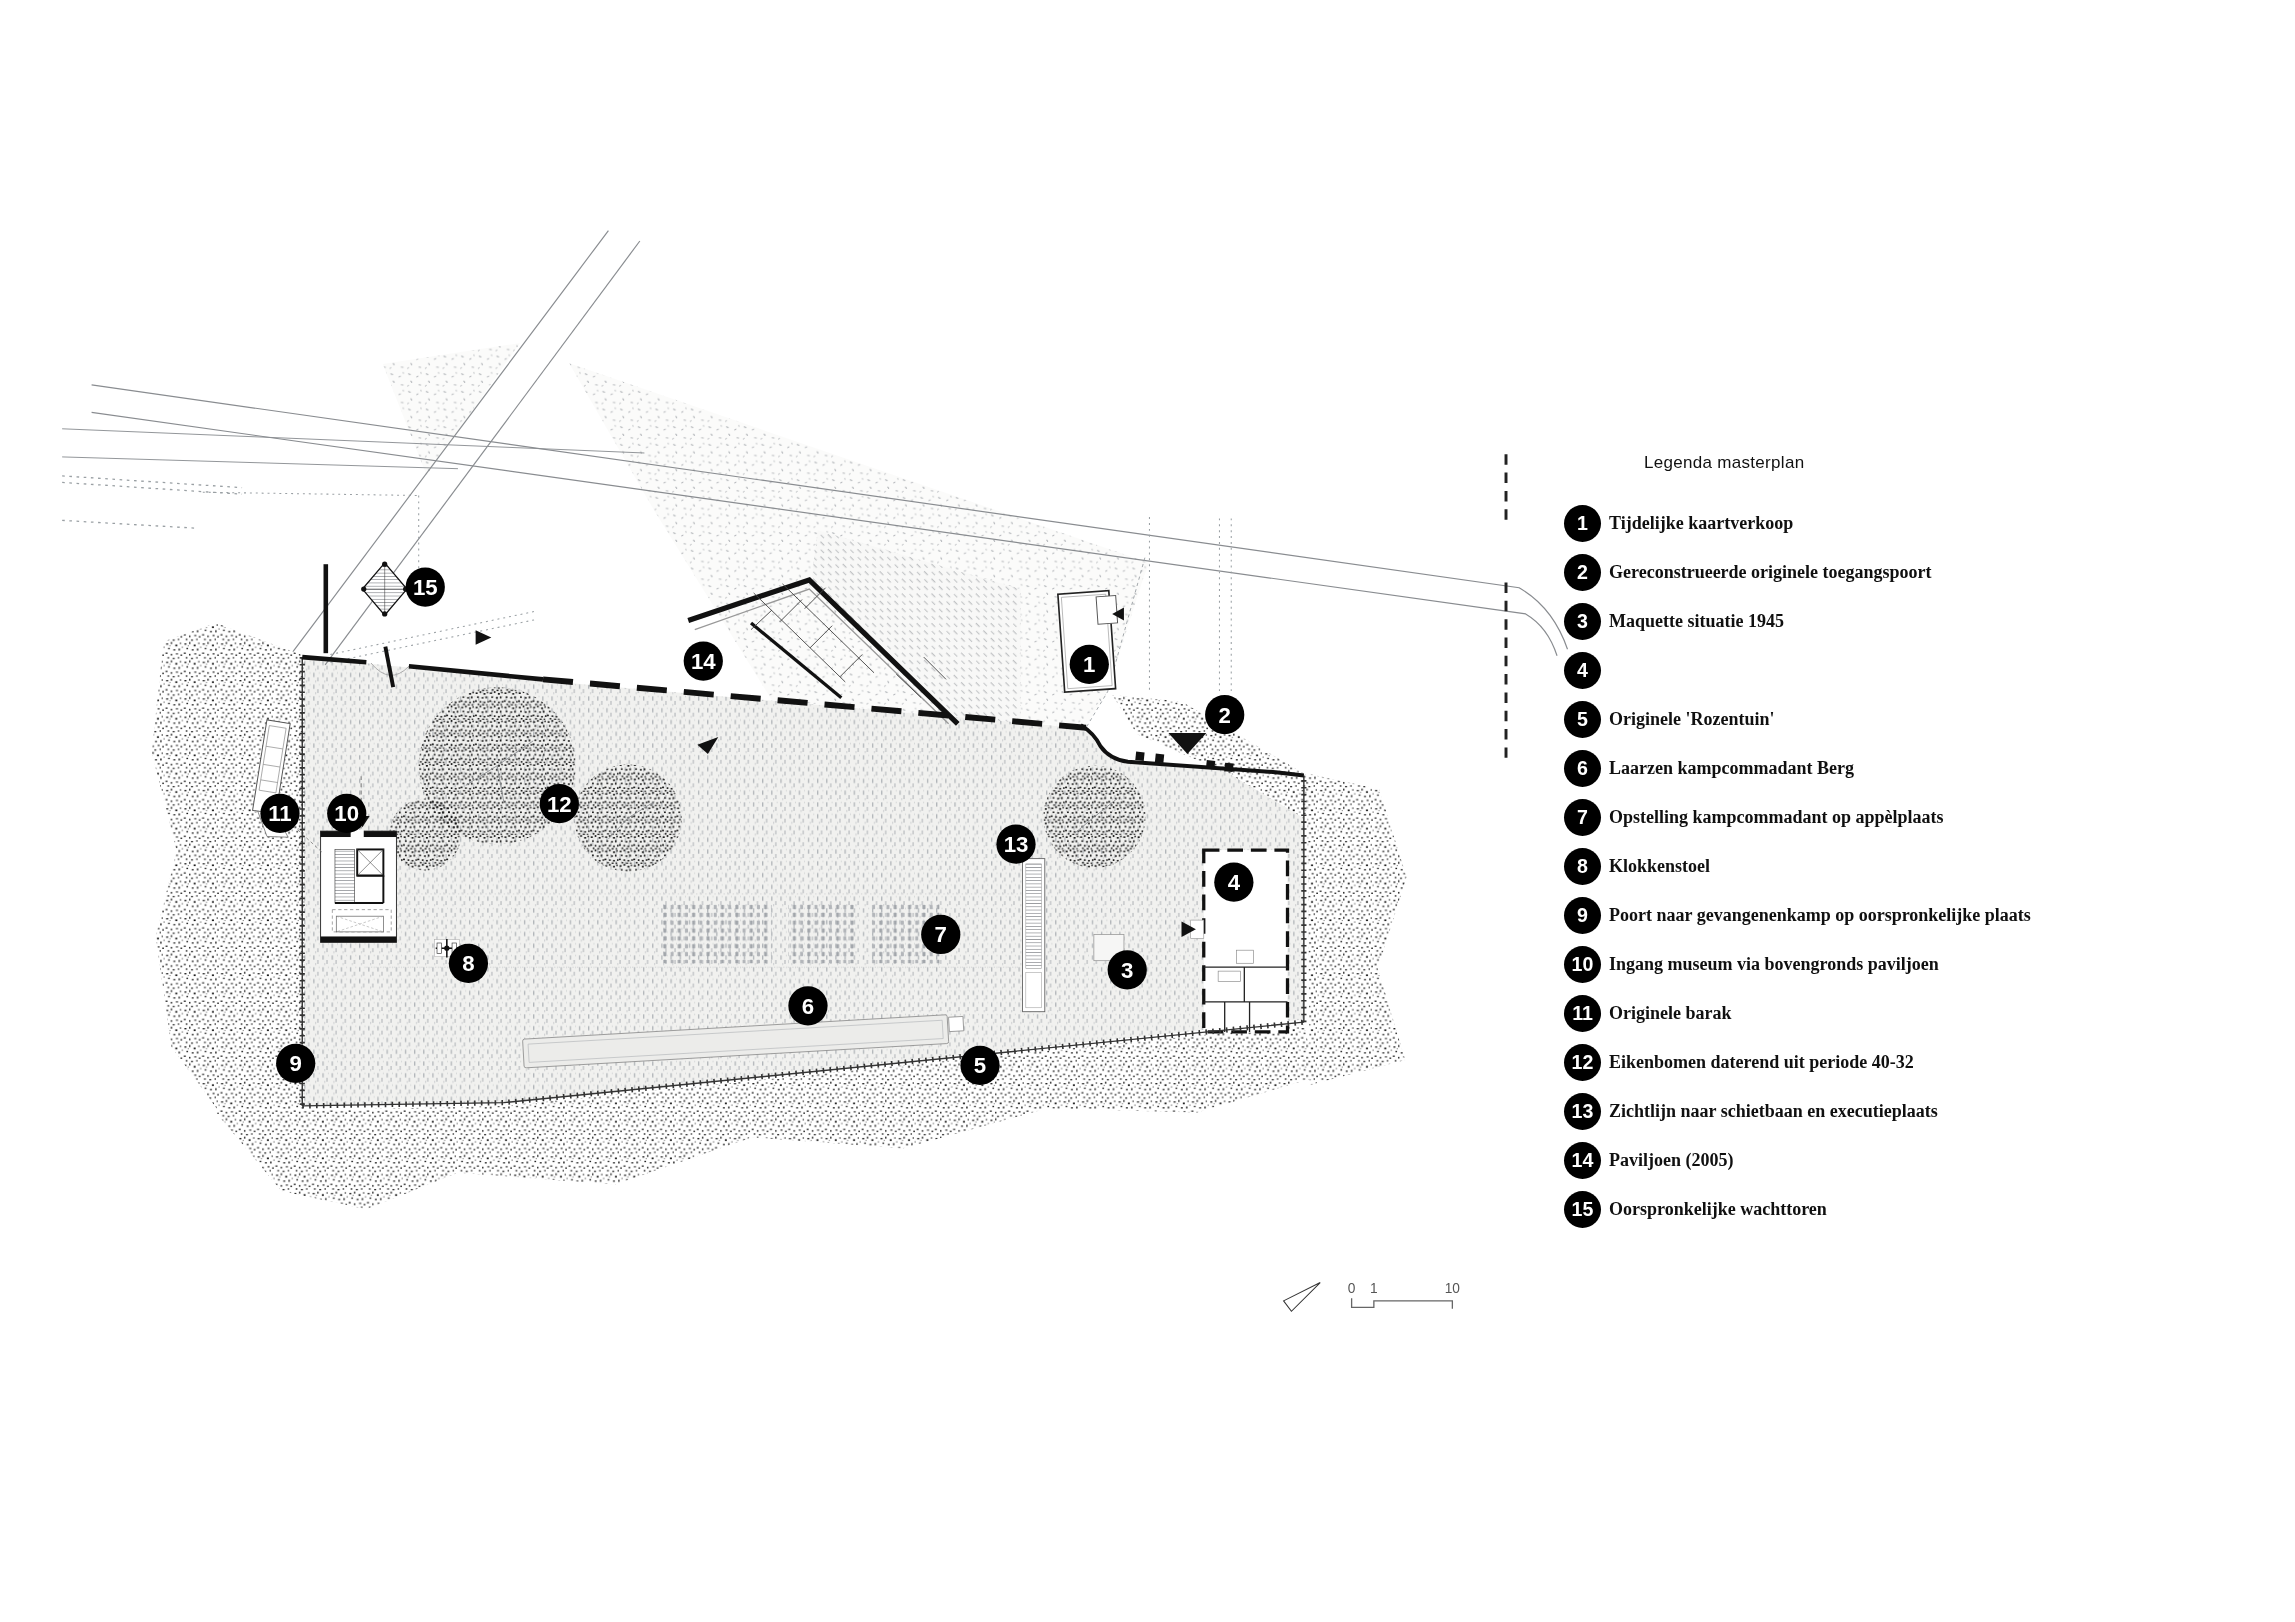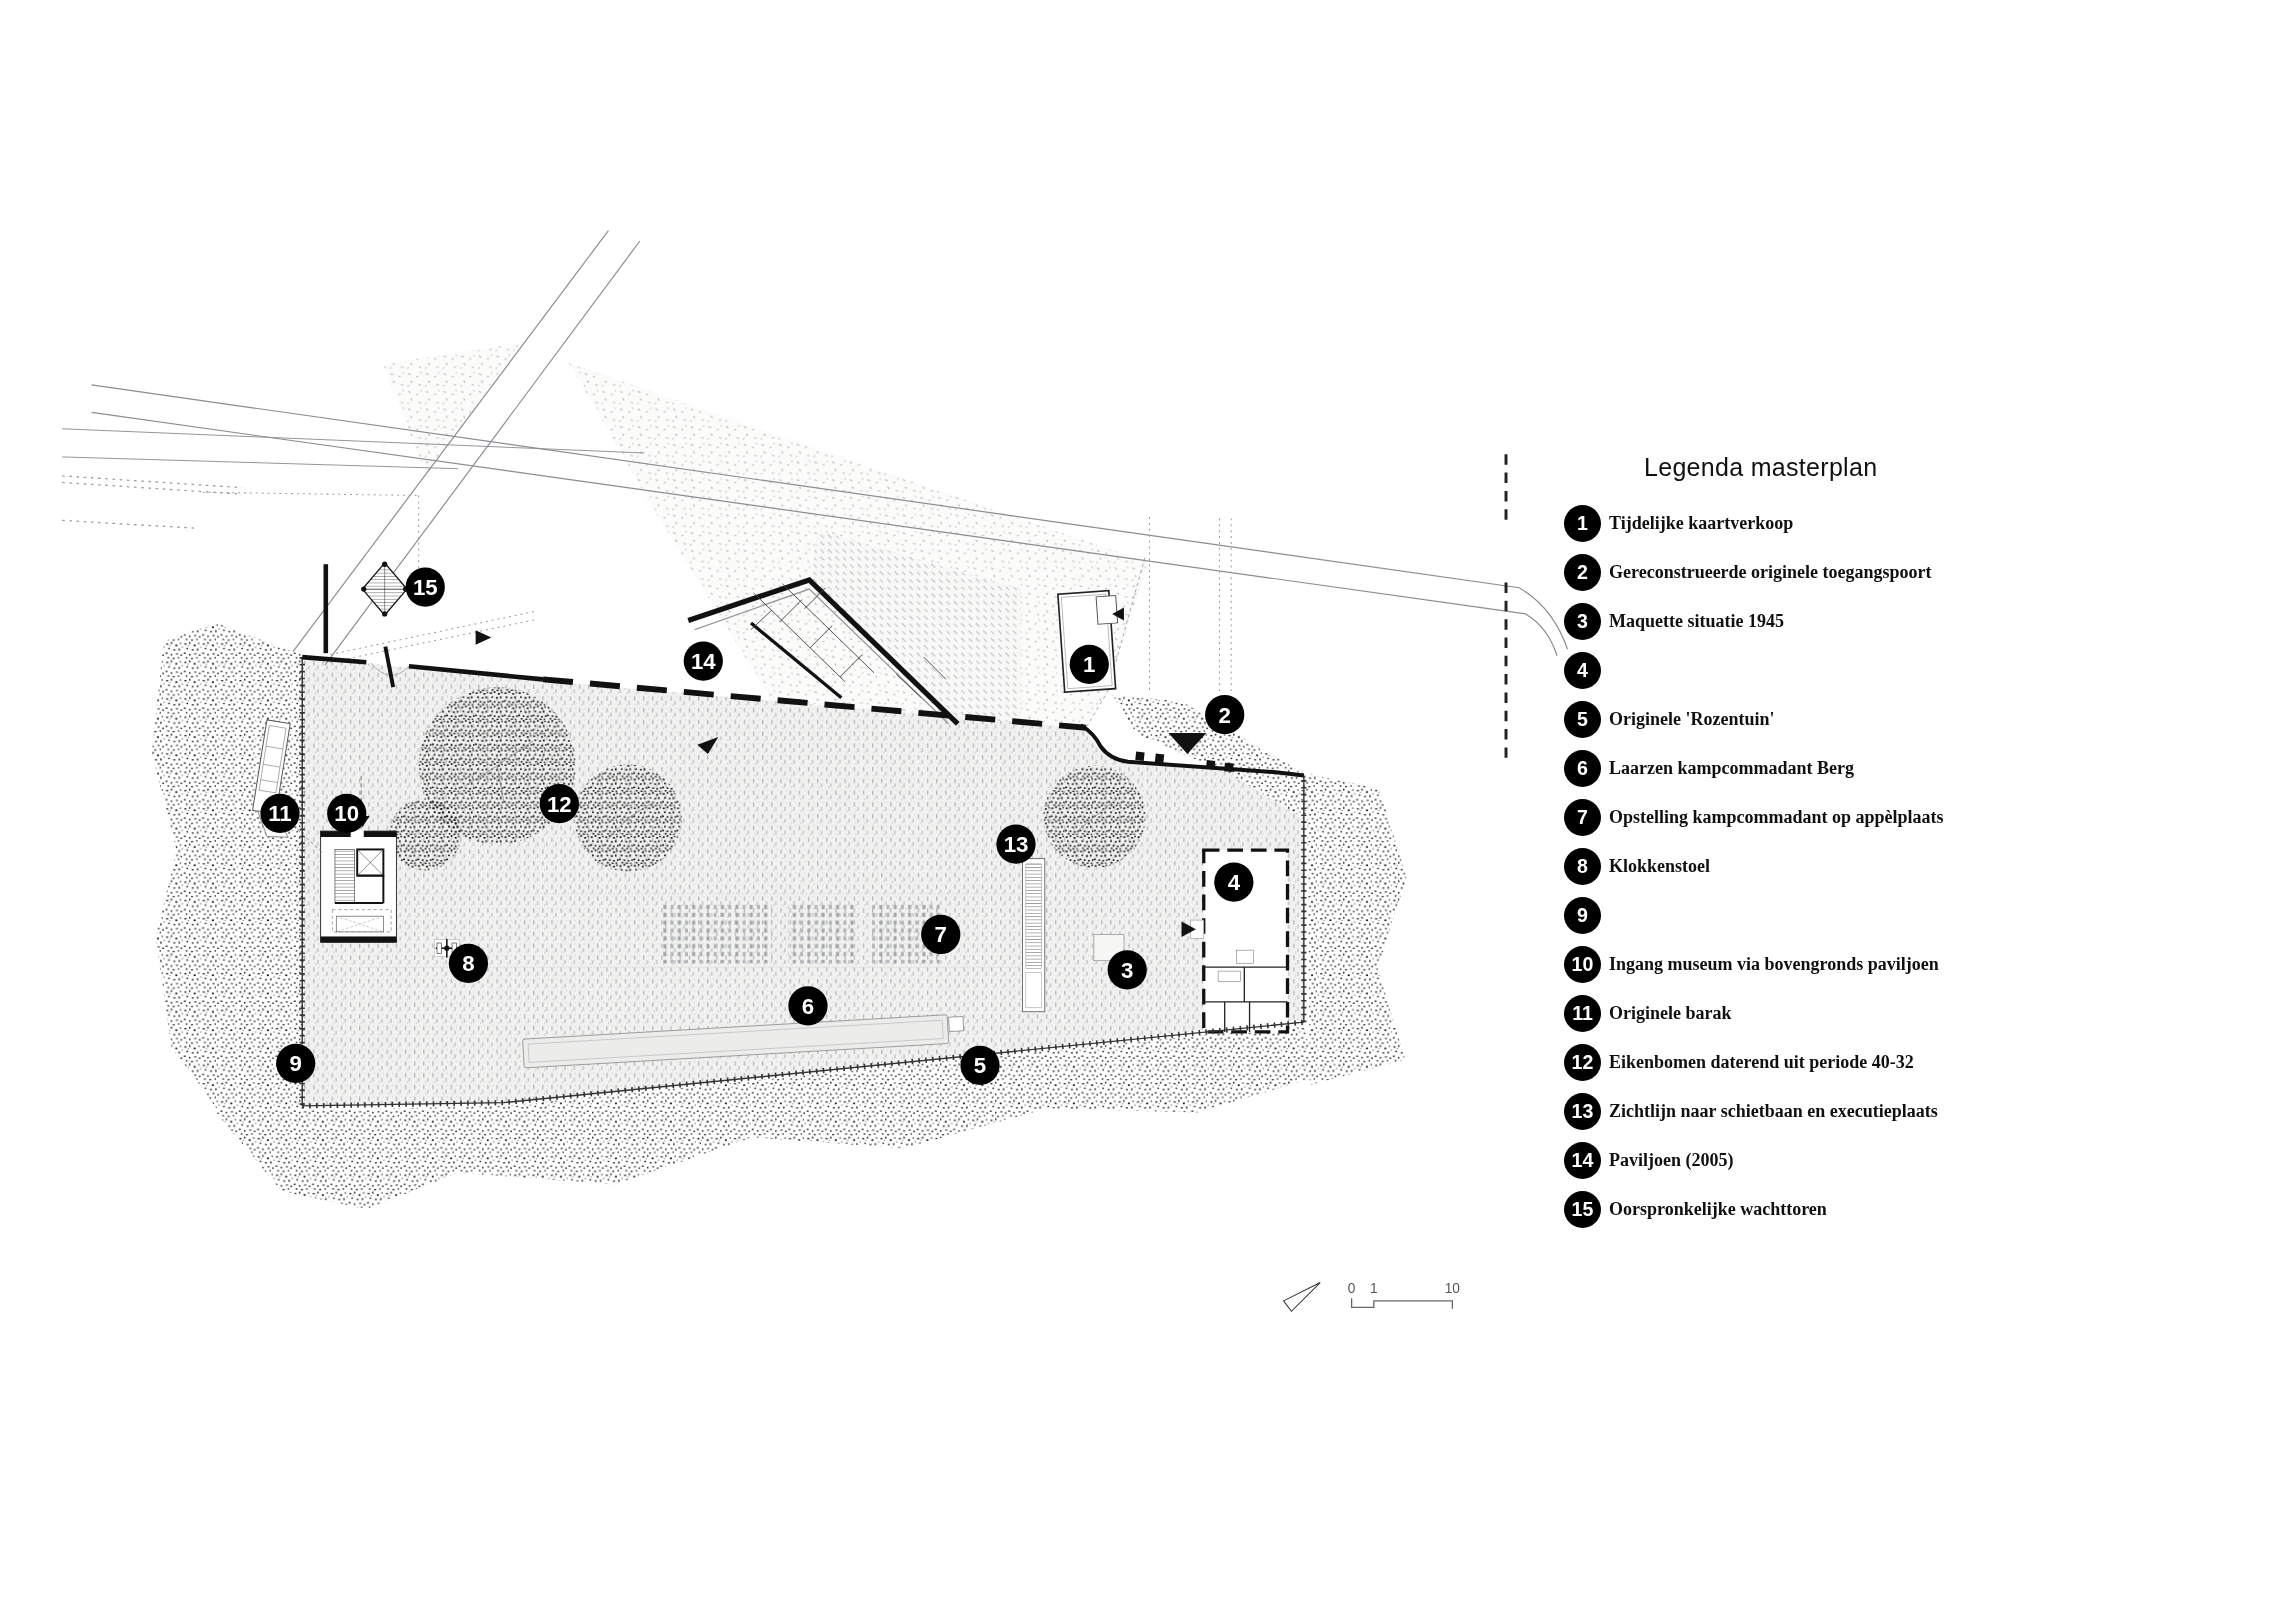--- a/index.html
+++ b/index.html
@@ -1,20 +1,20 @@
 <!DOCTYPE html>
 <html style="font-size:10.5px"><head>
 <meta charset="utf-8">
 <style>
   html,body{margin:0;padding:0;background:#ffffff;}
   body{width:2295px;height:1623px;position:relative;font-family:"Liberation Sans",sans-serif;}
   .stage{position:absolute;left:0;top:0;width:2295px;height:1623px;overflow:hidden;background:#fff;}
   svg{position:absolute;left:0;top:0;}
   .legend-title{position:absolute;left:1644px;top:453px;font-family:"Liberation Sans",sans-serif;
-    font-size:25px;color:#111;letter-spacing:0.3px;}
+    font-size:17px;color:#111;letter-spacing:0.3px;}
   .legend{position:absolute;left:1564px;top:499px;width:726px;}
   .lrow{height:49px;display:flex;align-items:center;}
   .lnum{width:37px;height:37px;border-radius:50%;background:#000;color:#fff;flex:0 0 37px;
     display:flex;align-items:center;justify-content:center;font-weight:bold;font-size:19.6px;
     font-family:"Liberation Sans",sans-serif;}
   .ltxt{margin-left:8px;font-family:"Liberation Serif","DejaVu Serif",serif;font-size:18px;color:#101010;
     white-space:nowrap;font-weight:bold;}
 </style>
 </head>
 <body>
@@ -435,20 +435,21 @@
   <div class="lrow">
         <span class="lnum">7</span>
         <span class="ltxt">Opstelling kampcommadant op appèlplaats</span>
       </div>
   <div class="lrow">
         <span class="lnum">8</span>
         <span class="ltxt">Klokkenstoel</span>
       </div>
   <div class="lrow">
         <span class="lnum">9</span>
+        <span class="ltxt">Poort naar gevangenenkamp op oorspronkelijke plaats</span>
       </div>
   <div class="lrow">
         <span class="lnum">10</span>
         <span class="ltxt">Ingang museum via bovengronds paviljoen</span>
       </div>
   <div class="lrow">
         <span class="lnum">11</span>
         <span class="ltxt">Originele barak</span>
       </div>
   <div class="lrow">

